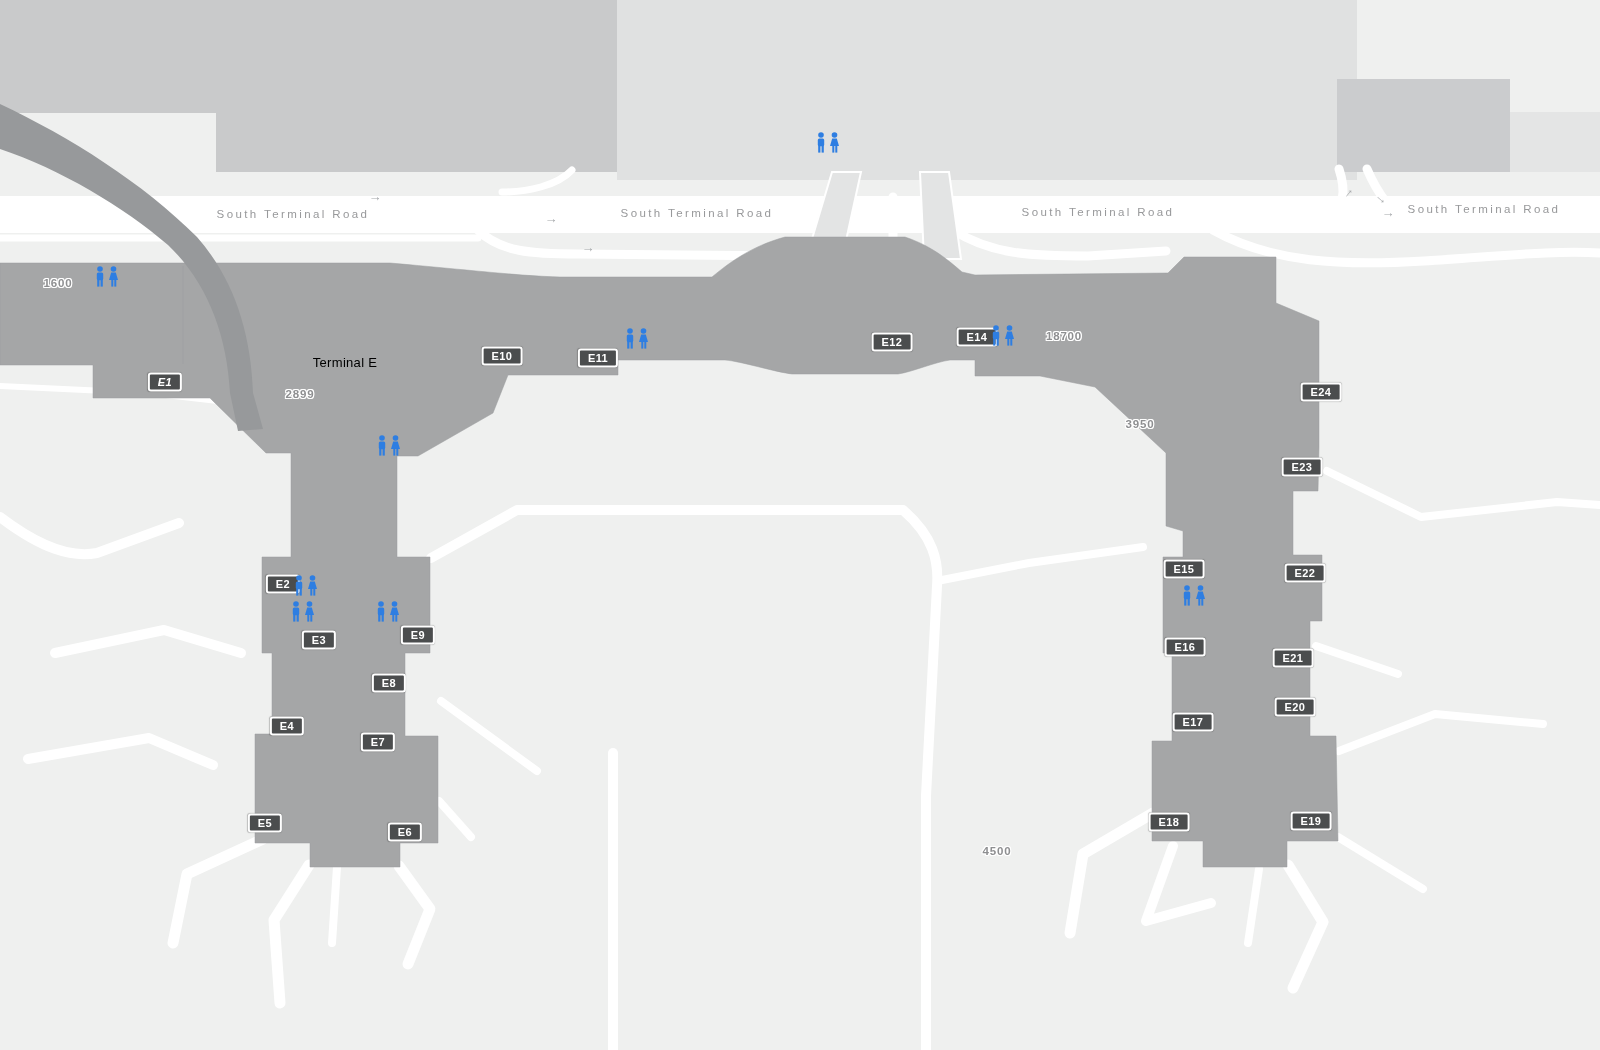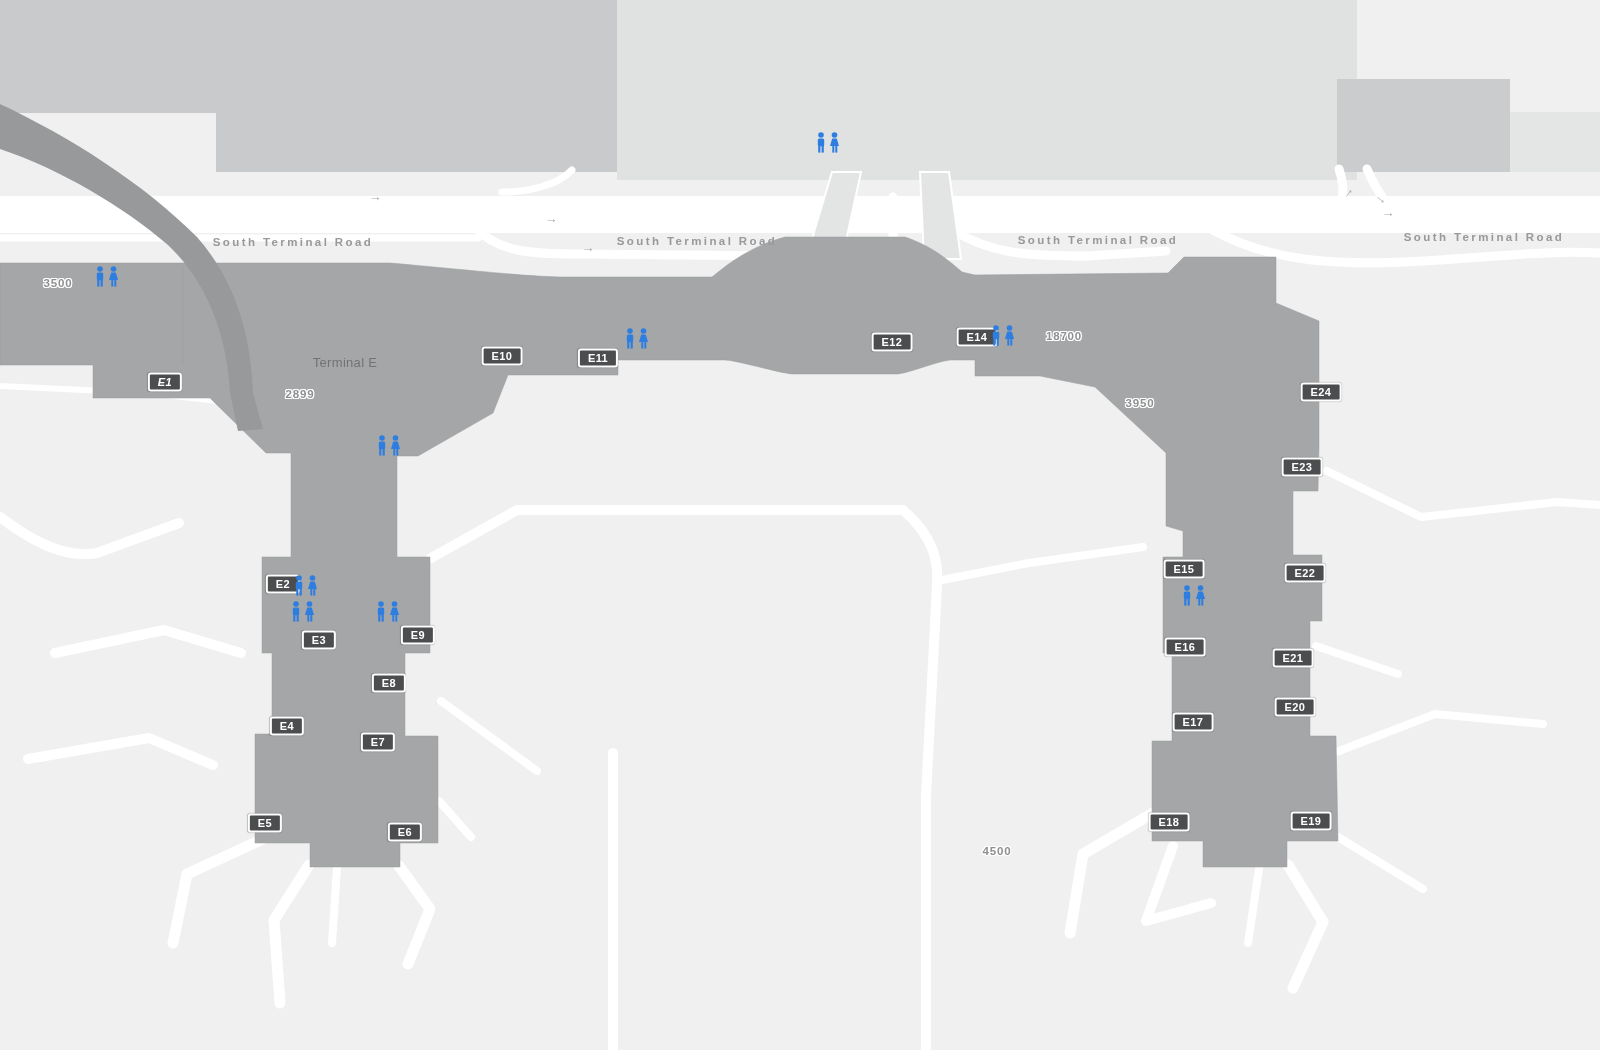--- a/index.html
+++ b/index.html
@@ -9,25 +9,25 @@
     background:#eff0ef;
     font-family:"Liberation Sans", sans-serif;
   }
   #map-canvas{position:absolute;left:0;top:0;}
   .overlay{position:absolute;left:0;top:0;width:1600px;height:1050px;pointer-events:none;}
   .overlay > *{pointer-events:auto;}
 
   .road-label{
     position:absolute;transform:translate(-50%,-50%);
     font-size:11.5px;letter-spacing:2.4px;color:#98999b;
-    white-space:nowrap;font-weight:700;margin-top:28px;
+    white-space:nowrap;font-weight:400;
   }
   .terminal-label{
     position:absolute;transform:translate(-50%,-50%);
-    font-size:13px;color:#737373;white-space:nowrap;letter-spacing:.3px;
+    font-size:13px;color:#000000;white-space:nowrap;letter-spacing:.3px;
   }
   .gate-badge{
     position:absolute;transform:translate(-50%,-50%);
     background:#4b4d4e;color:#ffffff;
     border:2px solid #ffffff;border-radius:3px;
     font-size:11px;font-weight:700;letter-spacing:.4px;
     padding:1px 8px;line-height:13px;white-space:nowrap;
     box-shadow:0 0 1px rgba(0,0,0,.25);
   }
   .area-number{
@@ -151,24 +151,24 @@
     <div class="gate-badge" style="left: 1184px; top: 569px;">E15</div>
     <div class="gate-badge" style="left: 1185px; top: 647px;">E16</div>
     <div class="gate-badge" style="left: 1193px; top: 722px;">E17</div>
     <div class="gate-badge" style="left: 1169px; top: 822px;">E18</div>
     <div class="gate-badge" style="left: 1311px; top: 821px;">E19</div>
     <div class="gate-badge" style="left: 1295px; top: 707px;">E20</div>
     <div class="gate-badge" style="left: 1293px; top: 658px;">E21</div>
     <div class="gate-badge" style="left: 1305px; top: 573px;">E22</div>
     <div class="gate-badge" style="left: 1302px; top: 467px;">E23</div>
     <div class="gate-badge" style="left: 1300px; top: 392px; margin-left: 21px;">E24</div>
-    <div class="area-number" style="left: 58px; top: 283px;">3500</div>
+    <div class="area-number" style="left: 58px; top: 283px;">1600</div>
     <div class="area-number" style="left: 300px; top: 394px;">2899</div>
     <div class="area-number" style="left: 1064px; top: 336px;">18700</div>
-    <div class="area-number" style="left: 1140px; top: 403px;">3950</div>
+    <div class="area-number" style="left: 1140px; top: 424px;">3950</div>
     <div class="area-number" style="left: 997px; top: 851px;">4500</div>
     <div class="restroom" style="left: 107px; top: 277px;">
   <svg viewBox="-15 -12 30 24" xmlns="http://www.w3.org/2000/svg">
     <g fill="#2e7ee2">
       <circle cx="-7" cy="-8" r="2.8"></circle>
       <rect x="-10.2" y="-4.4" width="6.4" height="7.6" rx="1.5"></rect>
       <rect x="-9.8" y="2.6" width="2.2" height="7"></rect>
       <rect x="-6.4" y="2.6" width="2.2" height="7"></rect>
     </g>
     <g fill="#2e7ee2">

